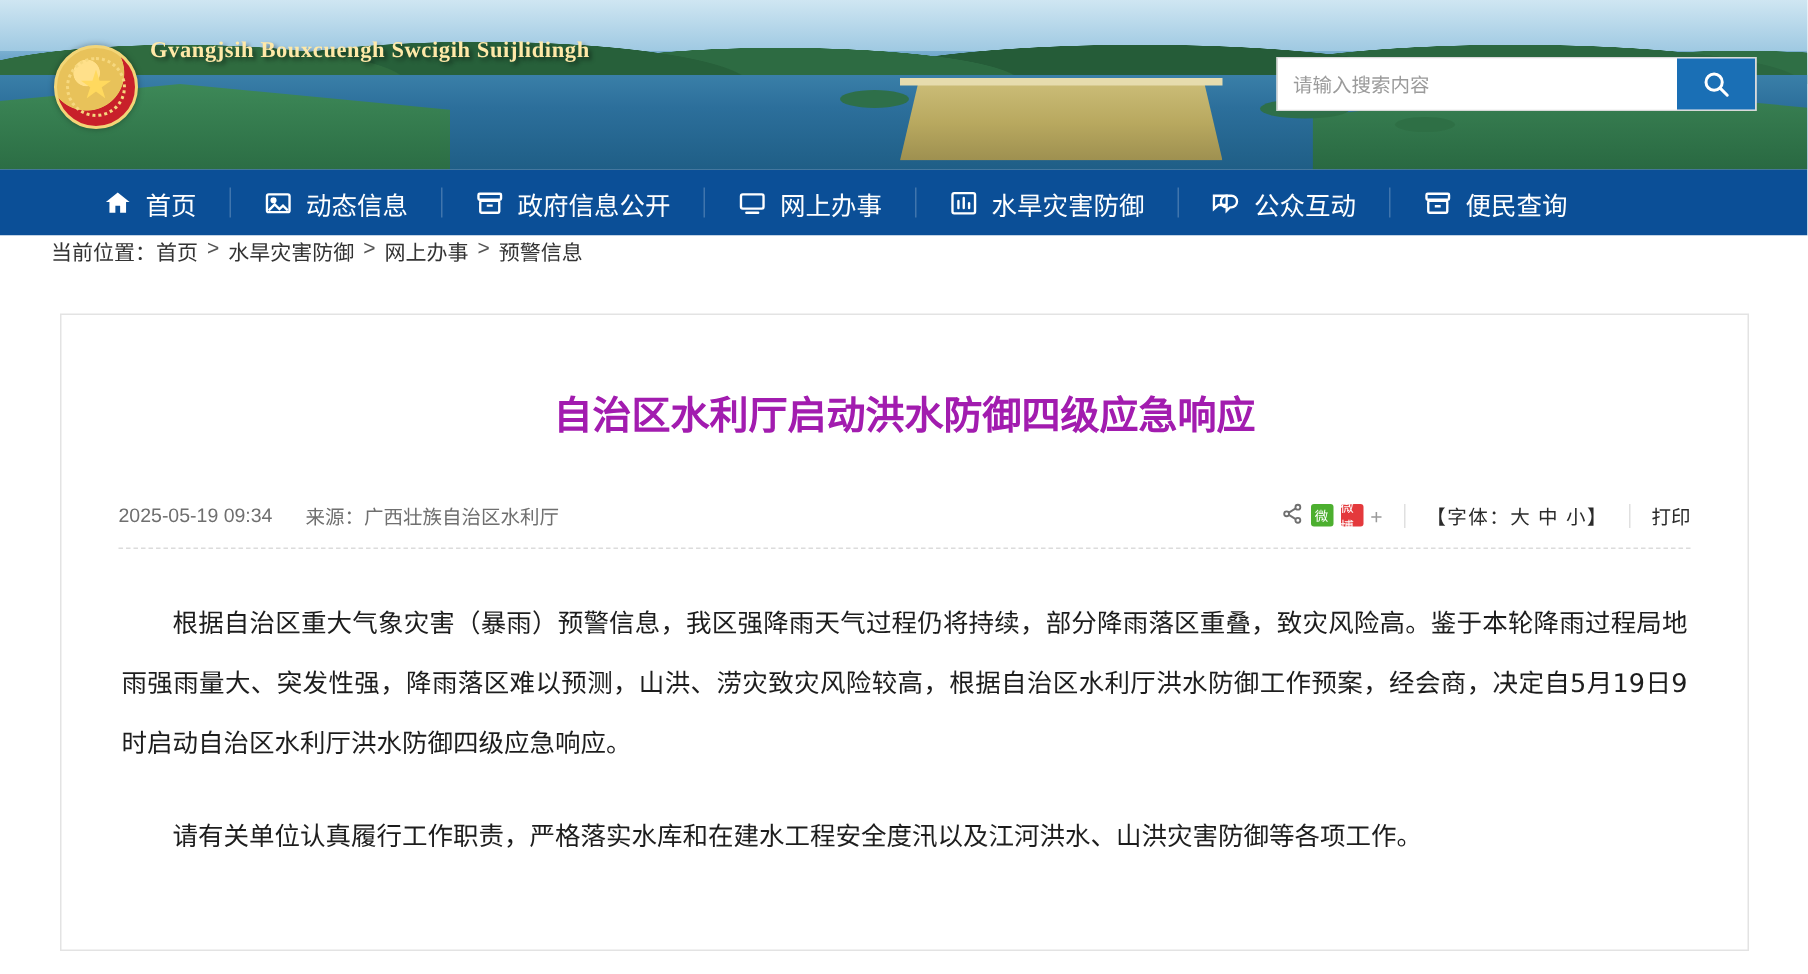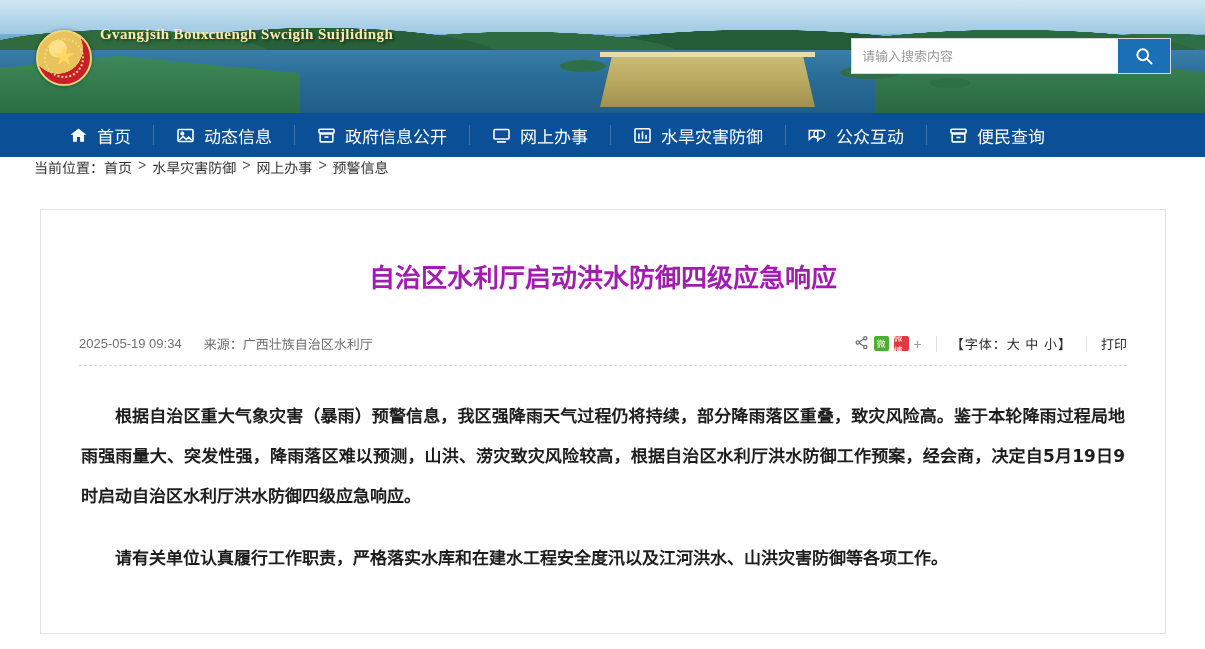--- a/index.html
+++ b/index.html
@@ -188,21 +188,21 @@
   .fontsize { color:#2b2b2b; letter-spacing:1px; }
   .divider-v { width:1px; height:16px; background:#e0e0e0; }
   .print { color:#2b2b2b; cursor:pointer;font-family:Liberation Mono, monospace; }
 
   .body-text {
     margin:30px 40px 0 40px;
     font-size:17px; line-height:40px; color:#1d1d1d;
     text-align:justify;
     font-family:"DejaVu Sans","Liberation Sans",sans-serif;
   }
-  .body-text p { margin:0 0 22px 0; text-indent:2em;font-weight:bold; }
+  .body-text p { margin:0 0 22px 0; text-indent:2em; }
 </style>
 </head>
 <body>
 
 <div class="page">
 
   <div class="banner">
     <div class="sky"></div>
     <div class="hills"></div>
     <div class="water"></div>

